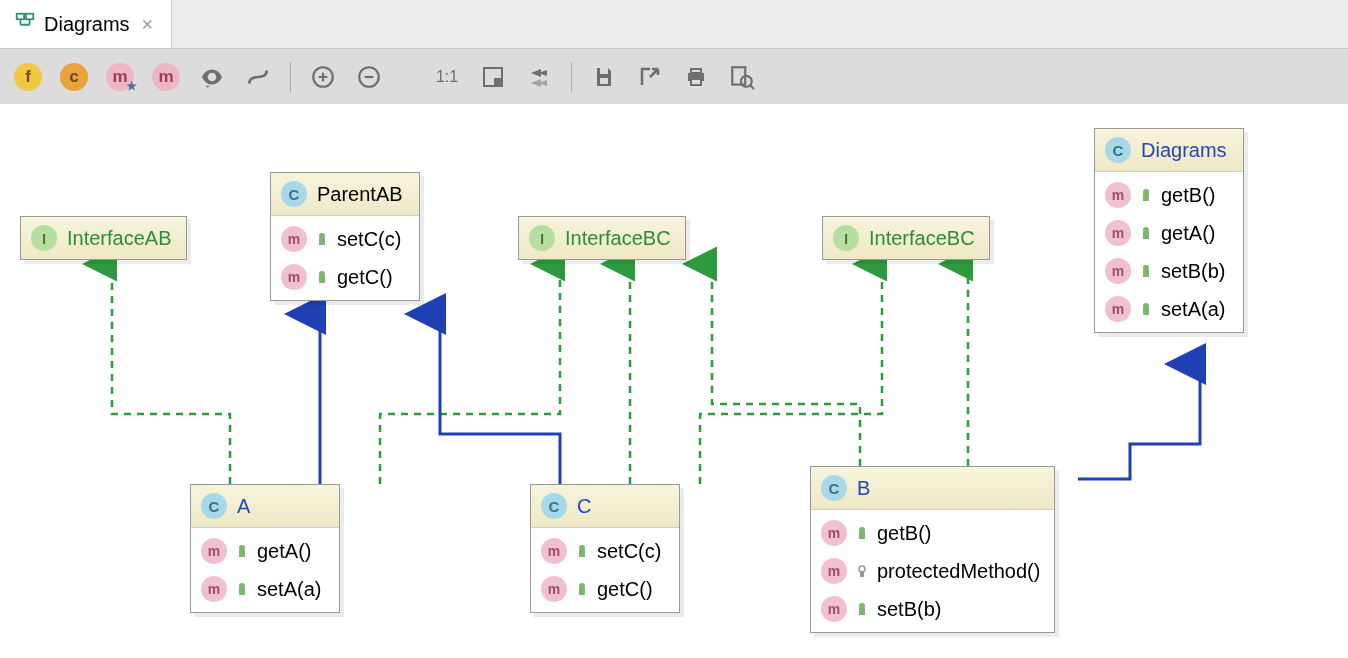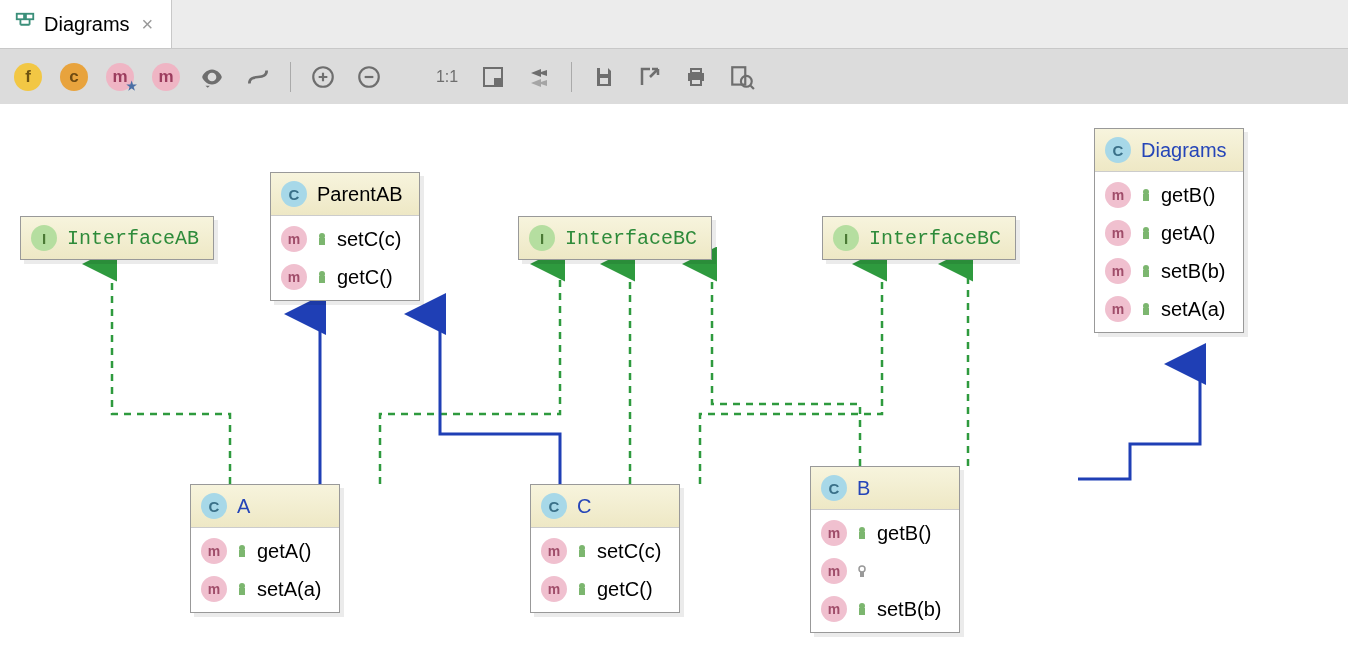--- a/index.html
+++ b/index.html
@@ -98,21 +98,21 @@
     background: linear-gradient(#f7f4dd, #eee8c5);
     border-bottom: 1px solid #ccc;
     padding: 8px 14px 8px 10px;
     display: flex;
     align-items: center;
     gap: 10px;
     font-size: 20px;
   }
   .uml-header.no-border { border-bottom: none; }
   .uml-name-blue { color: #2545b8; font-weight: 500; }
-  .uml-name-green { color: #2e8b3a; font-weight: 500; font-family: Liberation Mono, monospace; }
+  .uml-name-green { color: #2e8b3a; font-weight: 500; }
   .uml-body { padding: 4px 0; }
   .uml-row {
     display: flex;
     align-items: center;
     gap: 8px;
     padding: 6px 14px 6px 10px;
     font-size: 20px;
   }
   .type-icon {
     width: 26px;
@@ -431,20 +431,21 @@
             <rect x="4" y="6" width="6" height="7" fill="#7cb66f"></rect>
           </svg>
         <span>getB()</span>
       </div>
       <div class="uml-row">
         <div class="type-icon t-method">m</div>
         <svg class="vis-icon" viewBox="0 0 14 14">
             <circle cx="7" cy="5" r="3" fill="none" stroke="#999" stroke-width="1.5"></circle>
             <rect x="5" y="8" width="4" height="5" fill="#999"></rect>
           </svg>
+        <span>protectedMethod()</span>
       </div>
       <div class="uml-row">
         <div class="type-icon t-method">m</div>
         <svg class="vis-icon" viewBox="0 0 14 14">
             <circle cx="7" cy="4" r="3" fill="#7cb66f"></circle>
             <rect x="4" y="6" width="6" height="7" fill="#7cb66f"></rect>
           </svg>
         <span>setB(b)</span>
       </div>
     </div>

